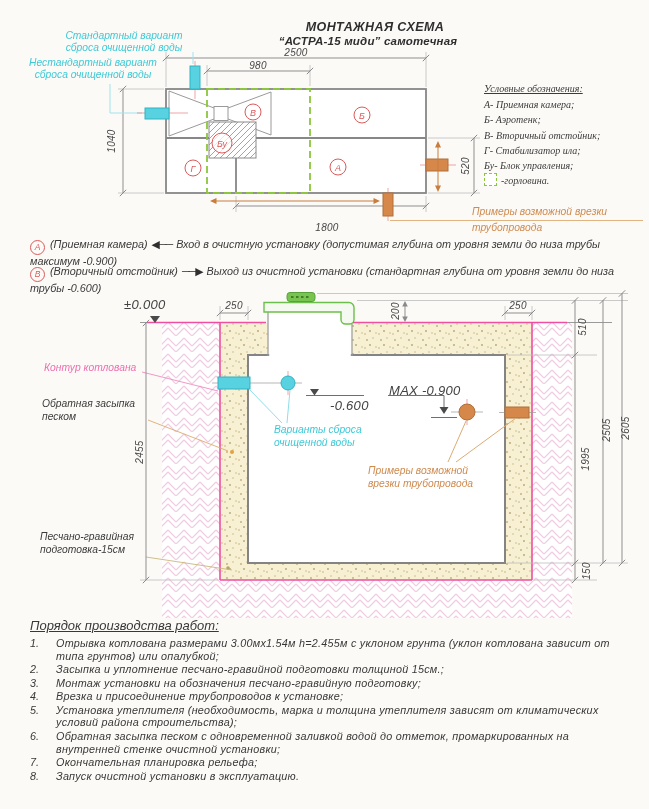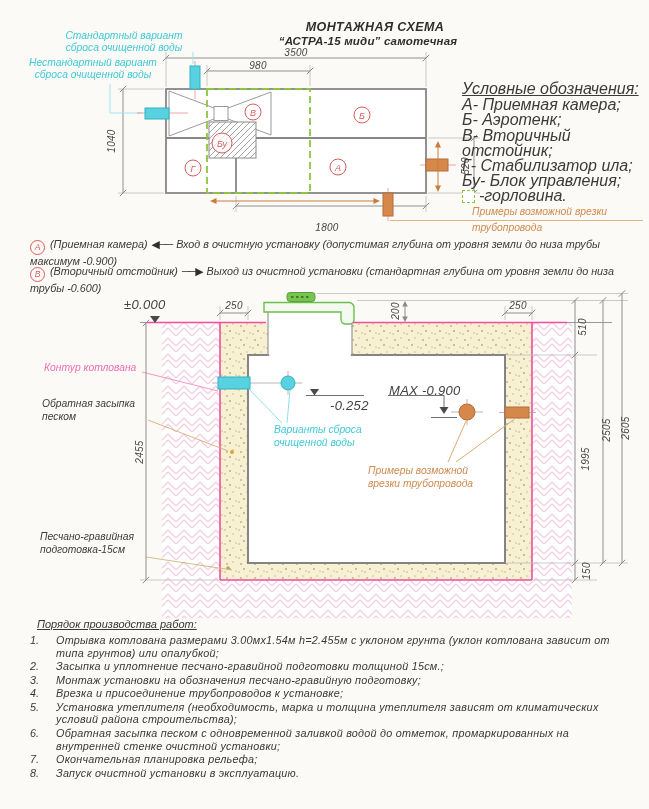--- a/index.html
+++ b/index.html
@@ -12,35 +12,35 @@
   .title2{font-size:11.5px;font-weight:700;color:#2e2e2e;letter-spacing:.2px;}
   .cyan{color:#3ec9d6;}
   .orange{color:#cf8a4e;}
   .pink{color:#ef6eb0;}
   .lbl{font-size:10.3px;line-height:12.3px;text-align:center;white-space:nowrap;}
   .lbl-l{font-size:10.3px;line-height:13px;text-align:left;white-space:nowrap;}
   .dim,.vdim{position:absolute;z-index:2;font-size:10px;color:#454545;letter-spacing:.3px;white-space:nowrap;}
   .dim{transform:translate(-50%,-50%);}
   .vdim{transform:translate(-50%,-50%) rotate(-90deg);}
   .lvl{font-size:13px;color:#424242;letter-spacing:.3px;text-align:center;}
-  .legend{position:absolute;left:462px;top:81px;z-index:2;font-size:16px;line-height:15.2px;}
+  .legend{position:absolute;left:484px;top:81px;z-index:2;font-size:10px;line-height:15.2px;font-family:Liberation Serif, serif;}
   .lg-title{text-decoration:underline;margin-bottom:1px;}
   .lg-square{display:inline-block;width:11px;height:11px;border:1.6px dashed #8cc63e;
              margin-right:4px;vertical-align:-2px;background:#fff;}
   .chip{position:absolute;z-index:3;width:15px;height:15px;border:1.2px solid #d95b5b;border-radius:50%;
         color:#d95b5b;font-size:9px;display:flex;align-items:center;justify-content:center;
         transform:translate(-50%,-50%);background:rgba(255,255,255,.75);}
   .chip.big{width:19px;height:19px;}
   .note{position:absolute;left:30px;width:606px;z-index:2;font-size:10.8px;line-height:13.4px;color:#3b3b3b;}
   .nbadge{display:inline-flex;width:13px;height:13px;border:1.1px solid #d95b5b;border-radius:50%;
           color:#d95b5b;font-size:8.5px;align-items:center;justify-content:center;margin-right:5px;
           vertical-align:-2px;}
   .arrow{letter-spacing:-1px;margin:0 4px;color:#2f2f2f;font-style:normal;}
   .worklist{position:absolute;left:30px;top:618px;width:600px;z-index:2;font-size:10.8px;color:#383838;}
-  .wl-title{text-decoration:underline;font-size:11px;margin-bottom:4px;margin-left:7px;}
+  .wl-title{text-decoration:underline;font-size:13px;margin-bottom:4px;}
   .wl-row{display:flex;line-height:12.9px;margin-bottom:.5px;}
   .wl-num{width:26px;flex-shrink:0;}
   .wl-text{width:556px;letter-spacing:.25px;}
 </style>
 </head>
 <body>
 
 <div class="page">
 
   <svg width="649" height="809" viewBox="0 0 649 809">
@@ -210,21 +210,21 @@
 
   <div class="t ctr lbl cyan" style="left:124px;top:42px">
     <div>Стандартный вариант</div>
     <div>сброса очищенной воды</div>
   </div>
   <div class="t ctr lbl cyan" style="left:93px;top:69px">
     <div>Нестандартный вариант</div>
     <div>сброса очищенной воды</div>
   </div>
 
-  <div class="dim" style="left:296px;top:52px">3500</div>
+  <div class="dim" style="left:296px;top:52px">2500</div>
   <div class="dim" style="left:258px;top:65px">980</div>
   <div class="vdim" style="left:111px;top:141px">1040</div>
   <div class="dim" style="left:327px;top:227px">1800</div>
   <div class="vdim" style="left:465px;top:166px">520</div>
 
   <div class="chip" style="left:253px;top:112px">В</div>
   <div class="chip" style="left:362px;top:115px">Б</div>
   <div class="chip" style="left:338px;top:167px">А</div>
   <div class="chip" style="left:193px;top:168px">Г</div>
   <div class="chip big" style="left:222px;top:143px">Бу</div>
@@ -247,21 +247,21 @@
   </div>
 
   <div class="note" style="top:238px">
     <span class="nbadge">А</span><span>(Приемная камера)</span><span class="arrow">◀──</span><span>Вход в очистную установку (допустимая глубина от уровня земли до низа трубы максимум -0.900)</span>
   </div>
   <div class="note" style="top:265px">
     <span class="nbadge">В</span><span>(Вторичный отстойник)</span><span class="arrow">──▶</span><span>Выход из очистной установки (стандартная глубина от уровня земли до низа трубы -0.600)</span>
   </div>
 
   <div class="t lvl" style="left:124px;top:297px">±0.000</div>
-  <div class="t lvl" style="left:330px;top:398px">-0.252</div>
+  <div class="t lvl" style="left:330px;top:398px">-0.600</div>
   <div class="t lvl" style="left:389px;top:383px">MAX -0.900</div>
 
   <div class="dim" style="left:234px;top:305px">250</div>
   <div class="vdim" style="left:395px;top:311px">200</div>
   <div class="dim" style="left:518px;top:305px">250</div>
   <div class="vdim" style="left:582px;top:327px">510</div>
   <div class="vdim" style="left:585px;top:459px">1995</div>
   <div class="vdim" style="left:586px;top:571px">150</div>
   <div class="vdim" style="left:606px;top:430px">2505</div>
   <div class="vdim" style="left:625px;top:428px">2605</div>

